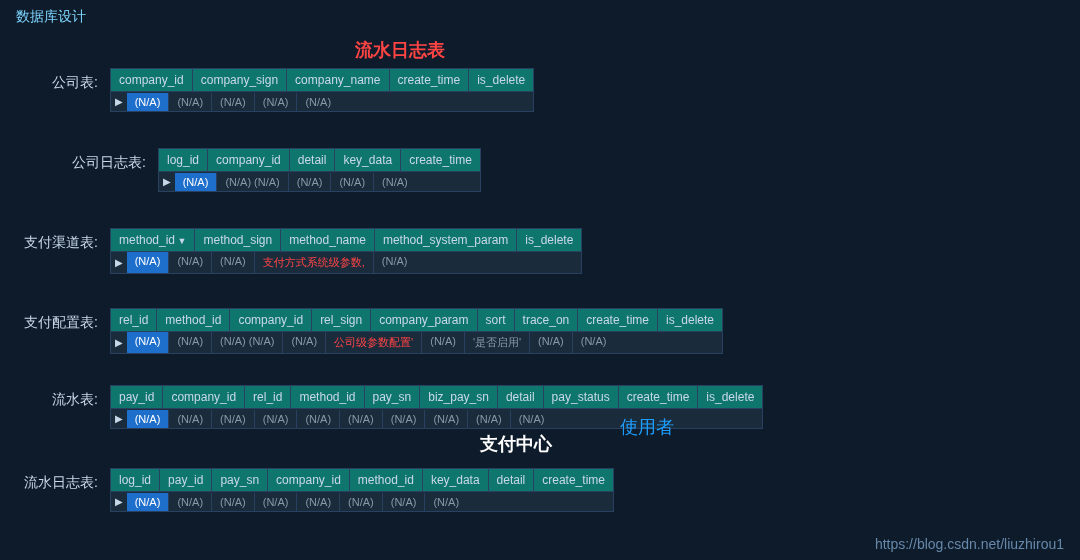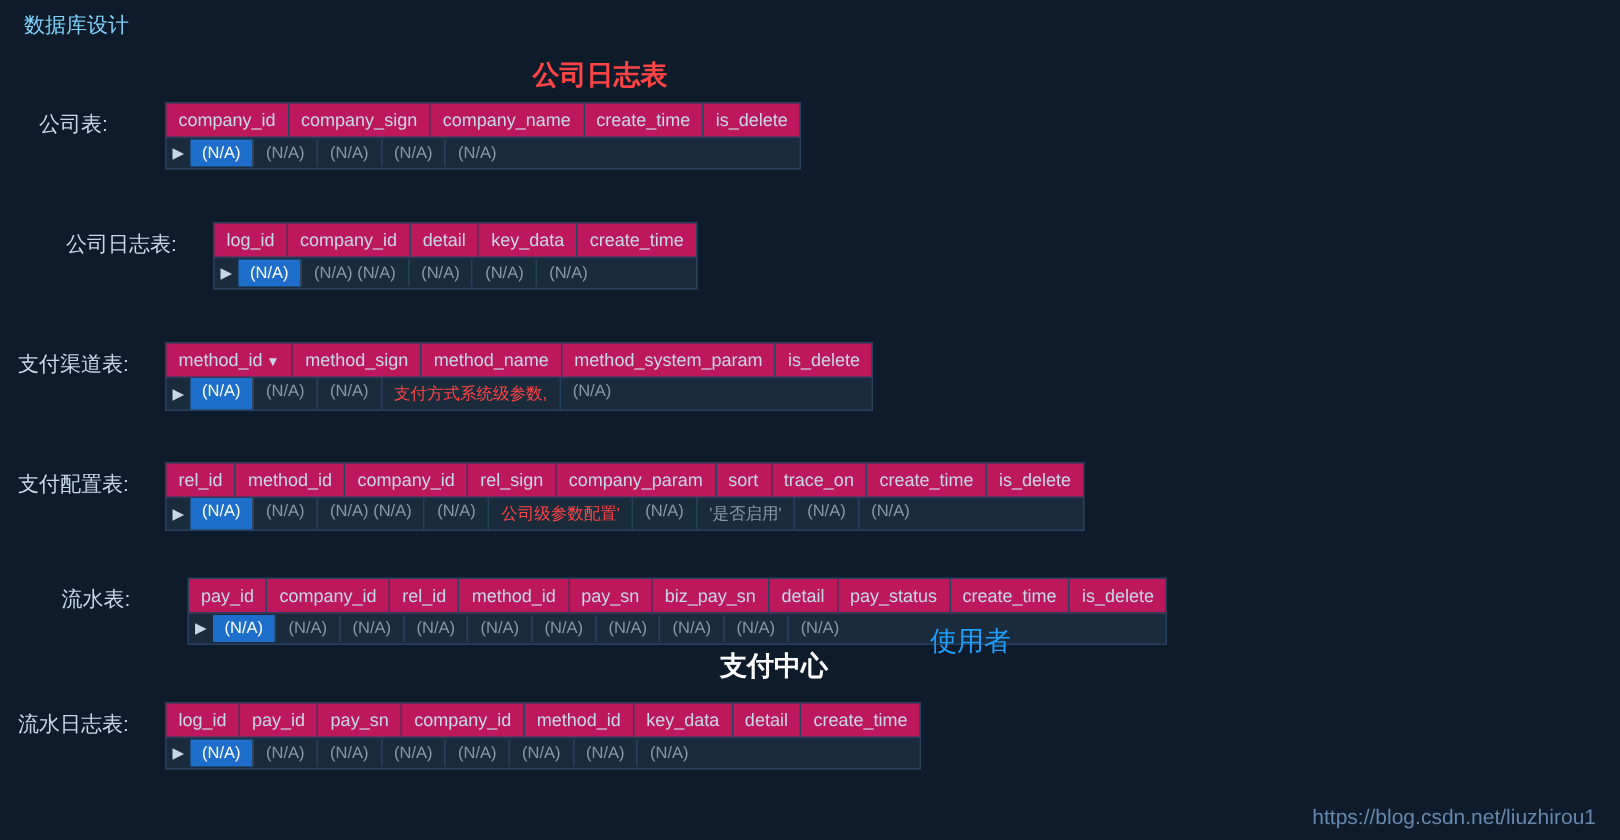--- a/index.html
+++ b/index.html
@@ -33,33 +33,33 @@
     .section {
       position: absolute;
       left: 0;
       display: flex;
       align-items: flex-start;
     }
     .section-label {
       color: #c8d8e8;
       font-size: 14px;
       width: 110px;
-      text-align: center;
+      text-align: right;
       padding-right: 12px;
       padding-top: 6px;
       flex-shrink: 0;
     }
     .table-wrapper {
       background-color: #1a2b3c;
       border: 1px solid #2a4060;
       min-width: 200px;
     }
     .table-header {
       display: flex;
-      background-color: #be185d;
+      background-color: #0f766e;
       border-bottom: 1px solid #2a4060;
     }
     .table-header-cell {
       padding: 4px 8px;
       font-size: 12px;
       color: #c8d8e8;
       border-right: 1px solid #2a4060;
       white-space: nowrap;
     }
     .table-header-cell:last-child {
@@ -123,21 +123,21 @@
       left: 620px;
       font-size: 18px;
       font-weight: normal;
       color: #1e9fff;
     }
   </style>
 </head>
 <body>
 
 <div class="page-title">数据库设计</div>
-<div class="company-label">公司日志表</div>
+<div class="company-label">流水日志表</div>
 
 <div id="sections-container">
     <div class="section" style="top: 68px; left: 0px; right: 0px;">
       <div class="section-label">公司表:</div>
       <div class="table-wrapper">
         <div class="table-header">
           <div class="table-header-cell">company_id</div>
           <div class="table-header-cell">company_sign</div>
           <div class="table-header-cell">company_name</div>
           <div class="table-header-cell">create_time</div>
@@ -148,21 +148,21 @@
           <div class="table-body-row">
             <div class="table-body-cell highlighted">(N/A)</div>
             <div class="table-body-cell">(N/A)</div>
             <div class="table-body-cell">(N/A)</div>
             <div class="table-body-cell">(N/A)</div>
             <div class="table-body-cell">(N/A)</div>
           </div>
         </div>
       </div>
     </div>
-    <div class="section" style="top: 148px; left: 0px; right: 0px; padding-left: 32px;">
+    <div class="section" style="top: 148px; left: 16px; right: 0px; padding-left: 32px;">
       <div class="section-label">公司日志表:</div>
       <div class="table-wrapper">
         <div class="table-header">
           <div class="table-header-cell">log_id</div>
           <div class="table-header-cell">company_id</div>
           <div class="table-header-cell">detail</div>
           <div class="table-header-cell">key_data</div>
           <div class="table-header-cell">create_time</div>
         </div>
         <div class="table-body">
@@ -222,21 +222,21 @@
             <div class="table-body-cell">(N/A)</div>
             <div class="table-body-cell red-text">公司级参数配置'</div>
             <div class="table-body-cell">(N/A)</div>
             <div class="table-body-cell">'是否启用'</div>
             <div class="table-body-cell">(N/A)</div>
             <div class="table-body-cell">(N/A)</div>
           </div>
         </div>
       </div>
     </div>
-    <div class="section" style="top: 385px; left: 0px; right: 0px; padding-left: 15px;">
+    <div class="section" style="top: 385px; left: 0px; right: 0px;">
       <div class="section-label">流水表:</div>
       <div class="table-wrapper">
         <div class="table-header">
           <div class="table-header-cell">pay_id</div>
           <div class="table-header-cell">company_id</div>
           <div class="table-header-cell">rel_id</div>
           <div class="table-header-cell">method_id</div>
           <div class="table-header-cell">pay_sn</div>
           <div class="table-header-cell">biz_pay_sn</div>
           <div class="table-header-cell">detail</div>

